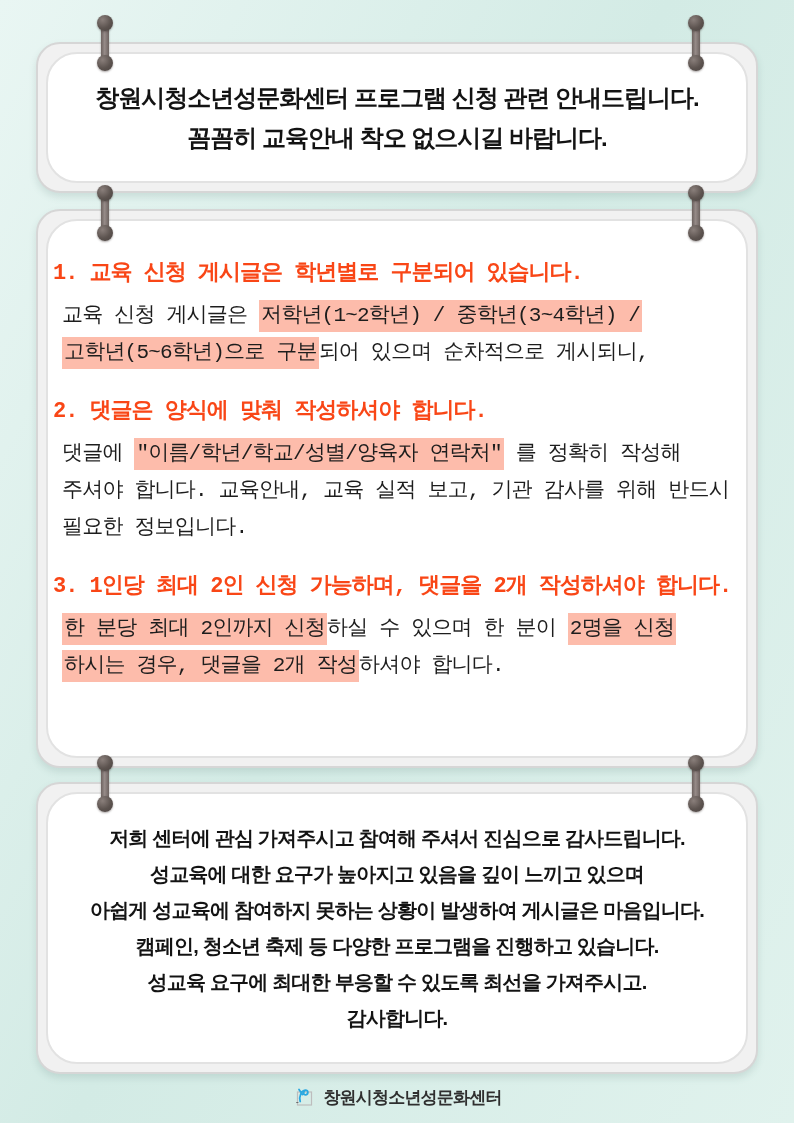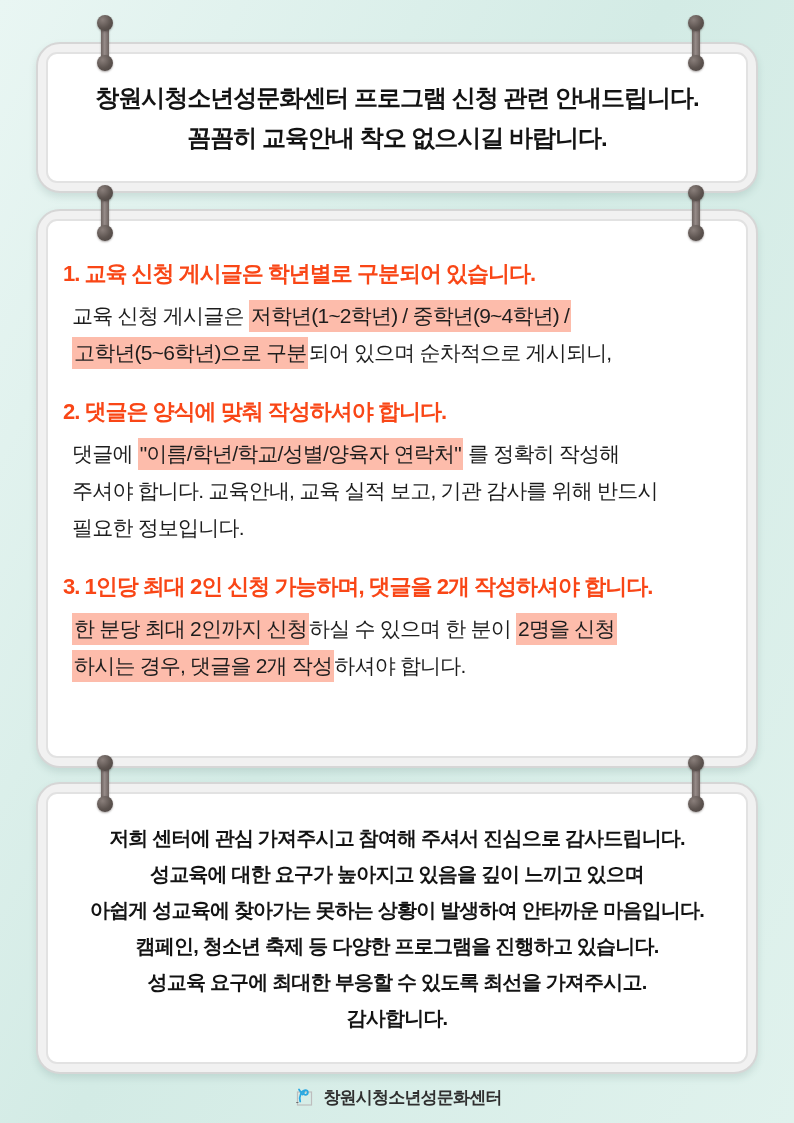--- a/index.html
+++ b/index.html
@@ -21,21 +21,21 @@
     position:absolute;left:36px;width:722px;
     background:var(--card-frame);
     border:2px solid var(--card-border);
     border-radius:24px;
     box-shadow:0 4px 7px rgba(96,128,122,.18);
   }
   .card-inner{
     position:absolute;inset:8px;
     background:#ffffff;
     border:2px solid var(--card-inner-border);
-    border-radius:11px;
+    border-radius:31px;
     overflow:hidden;
   }
   #card-header{top:42px;height:151px;}
   #card-notice{top:209px;height:559px;}
   #card-closing{top:782px;height:292px;padding-left:16px;}
 
   
   .pin{position:absolute;width:16px;z-index:5;}
   .pin .bar{
     position:absolute;left:4px;top:8px;bottom:8px;width:8px;border-radius:4px;
@@ -58,21 +58,21 @@
   
   #card-header .card-inner{
     display:flex;flex-direction:column;justify-content:center;align-items:center;
   }
   .header-line{
     font-size:24px;font-weight:800;color:var(--ink);
     line-height:40px;letter-spacing:-1px;white-space:nowrap;text-align:center;
   }
 
   
-  #card-notice .card-inner{padding:39px 18px 0 15px;}
+  #card-notice .card-inner{padding:39px 18px 0 5px;font-family:Liberation Mono, monospace;}
   .section + .section{margin-top:27px;}
   .section-title{
     font-size:22px;font-weight:800;color:var(--accent-red);
     letter-spacing:-1px;line-height:28px;margin-bottom:9px;white-space:nowrap;
   }
   .section-body{padding-left:9px;}
   .body-line{
     font-size:21px;color:var(--body-ink);line-height:37px;
     letter-spacing:-0.8px;white-space:nowrap;
   }
@@ -136,21 +136,21 @@
     <div class="header-line">창원시청소년성문화센터 프로그램 신청 관련 안내드립니다.</div>
     <div class="header-line">꼼꼼히 교육안내 착오 없으시길 바랍니다.</div>
   </div>
 </div>
 
 <div class="card" id="card-notice">
   <div class="card-inner">
       <div class="section">
         <div class="section-title">1. 교육 신청 게시글은 학년별로 구분되어 있습니다.</div>
         <div class="section-body">
-          <div class="body-line"><span>교육 신청 게시글은 </span><span class="hl">저학년(1~2학년) / 중학년(9~4학년) /</span></div>
+          <div class="body-line"><span>교육 신청 게시글은 </span><span class="hl">저학년(1~2학년) / 중학년(3~4학년) /</span></div>
           <div class="body-line"><span class="hl">고학년(5~6학년)으로 구분</span><span>되어 있으며 순차적으로 게시되니,</span></div>
         </div>
       </div>
       <div class="section">
         <div class="section-title">2. 댓글은 양식에 맞춰 작성하셔야 합니다.</div>
         <div class="section-body">
           <div class="body-line"><span>댓글에 </span><span class="hl">"이름/학년/학교/성별/양육자 연락처"</span><span> 를 정확히 작성해</span></div>
           <div class="body-line"><span>주셔야 합니다. 교육안내, 교육 실적 보고, 기관 감사를 위해 반드시</span></div>
           <div class="body-line"><span>필요한 정보입니다.</span></div>
         </div>
@@ -162,21 +162,21 @@
           <div class="body-line"><span class="hl">하시는 경우, 댓글을 2개 작성</span><span>하셔야 합니다.</span></div>
         </div>
       </div>
     </div>
 </div>
 
 <div class="card" id="card-closing">
   <div class="card-inner">
       <div class="closing-line">저희 센터에 관심 가져주시고 참여해 주셔서 진심으로 감사드립니다.</div>
       <div class="closing-line">성교육에 대한 요구가 높아지고 있음을 깊이 느끼고 있으며</div>
-      <div class="closing-line">아쉽게 성교육에 찾아가는 못하는 상황이 발생하여 안타까운 마음입니다.</div>
+      <div class="closing-line">아쉽게 성교육에 참여하지 못하는 상황이 발생하여 게시글은 마음입니다.</div>
       <div class="closing-line">캠페인, 청소년 축제 등 다양한 프로그램을 진행하고 있습니다.</div>
       <div class="closing-line">성교육 요구에 최대한 부응할 수 있도록 최선을 가져주시고.</div>
       <div class="closing-line">감사합니다.</div>
     </div>
 </div>
 
 <div id="footer">
   <svg class="logo" viewBox="0 0 24 24" aria-hidden="true">
     <rect x="5.5" y="7" width="14" height="13" fill="none" stroke="#bdbdbd" stroke-width="1.2"></rect>
     <path d="M8.2 16.5 C6.6 11.5, 9.5 5.5, 13.2 5.2 C16.4 5.0, 16.8 9.2, 13.8 9.8 C11.4 10.3, 10.8 7.2, 13.0 5.6 M7.0 4.5 L10.5 9.5" fill="none" stroke="var(--logo-blue)" stroke-width="1.8" stroke-linecap="round"></path>

